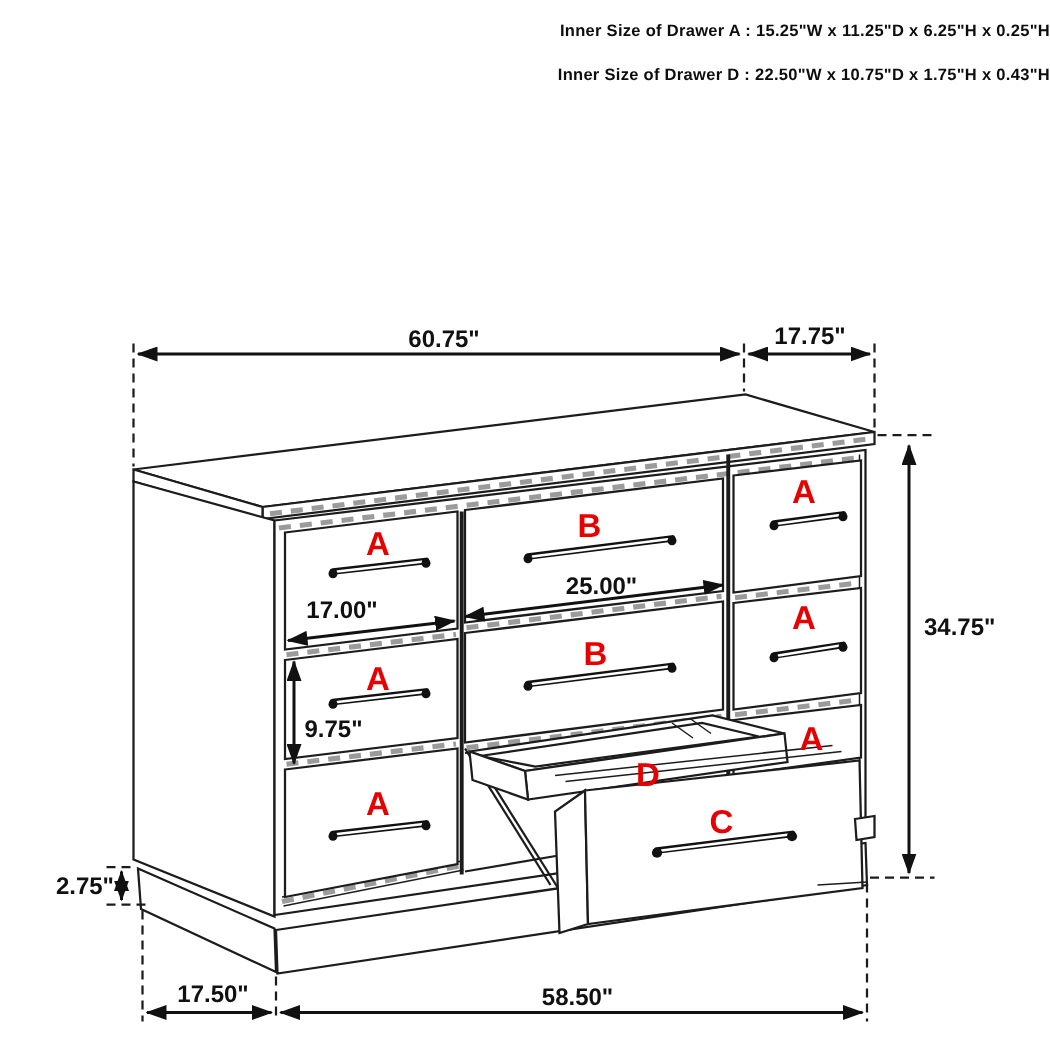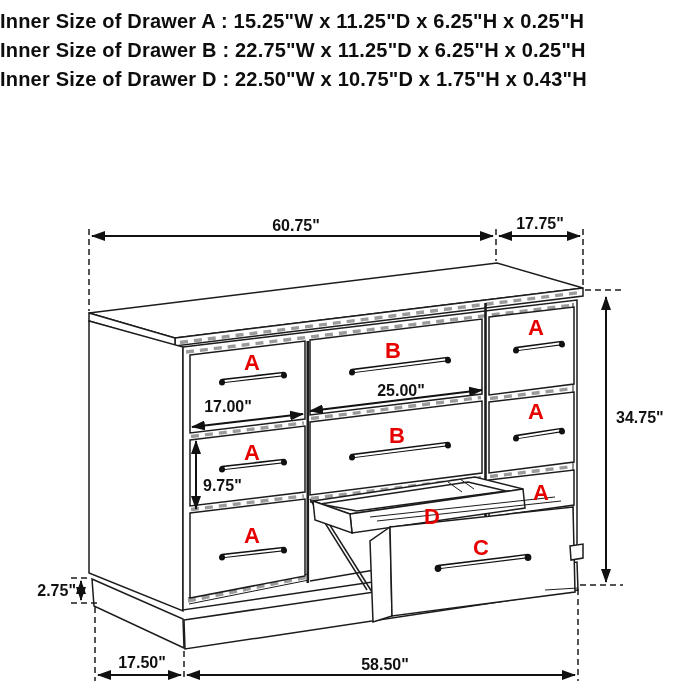--- a/index.html
+++ b/index.html
@@ -1,19 +1,19 @@
 <!DOCTYPE html>
 <html><head>
 <meta charset="utf-8">
 <style>
   html,body{margin:0;padding:0;background:#fff;}
   .stage{position:relative;width:700px;height:700px;background:#fff;overflow:hidden;
          font-family:"Liberation Sans",sans-serif;}
-  .spec{position:absolute;top:7px;left:0;right:0;text-align:left;
-        font-weight:bold;font-size:20px;line-height:29px;color:#0d0d0d;letter-spacing:.2px;}
+  .spec{position:absolute;top:7px;left:0;right:0;text-align:right;
+        font-weight:bold;font-size:11px;line-height:29px;color:#0d0d0d;letter-spacing:.2px;}
   svg{position:absolute;left:0;top:0;}
   .ln{stroke:#1c1c1c;stroke-width:1.5;fill:none;}
   .face{stroke:#1c1c1c;stroke-width:1.5;fill:#ffffff;}
   .thin{stroke:#1c1c1c;stroke-width:1;fill:none;}
   .div{stroke:#1c1c1c;stroke-width:2.6;fill:none;}
   .gap{stroke:#9b9b9b;stroke-width:3.4;fill:none;stroke-dasharray:8 6;}
   .dash{stroke:#1c1c1c;stroke-width:1.5;fill:none;stroke-dasharray:6 4;}
   .dim{stroke:#111;stroke-width:2;fill:none;}
   .dimtxt{font-weight:bold;font-size:16px;fill:#111;}
   .lbl{font-weight:bold;font-size:22px;fill:#e60000;}
@@ -21,21 +21,20 @@
   .hbar2{stroke:#fff;stroke-width:1.8;fill:none;stroke-linecap:round;}
   .hdot{fill:#111;stroke:none;}
 </style>
 </head>
 <body>
 
 <div class="stage">
 
   <div class="spec">
     <div>Inner Size of Drawer A : 15.25"W x 11.25"D x 6.25"H x 0.25"H</div>
-    <div>Inner Size of Drawer B : 22.75"W x 11.25"D x 6.25"H x 0.25"H</div>
     <div>Inner Size of Drawer D : 22.50"W x 10.75"D x 1.75"H x 0.43"H</div>
   </div>
 
   <svg width="700" height="700" viewBox="0 0 700 700">
     <defs>
       <marker id="mE" markerUnits="userSpaceOnUse" markerWidth="14" markerHeight="10" refX="13" refY="5" orient="auto">
           <path d="M0,0 L14,5 L0,10 Z" fill="#111"></path>
         </marker>
       <marker id="mS" markerUnits="userSpaceOnUse" markerWidth="14" markerHeight="10" refX="1" refY="5" orient="auto">
           <path d="M14,0 L0,5 L14,10 Z" fill="#111"></path>

